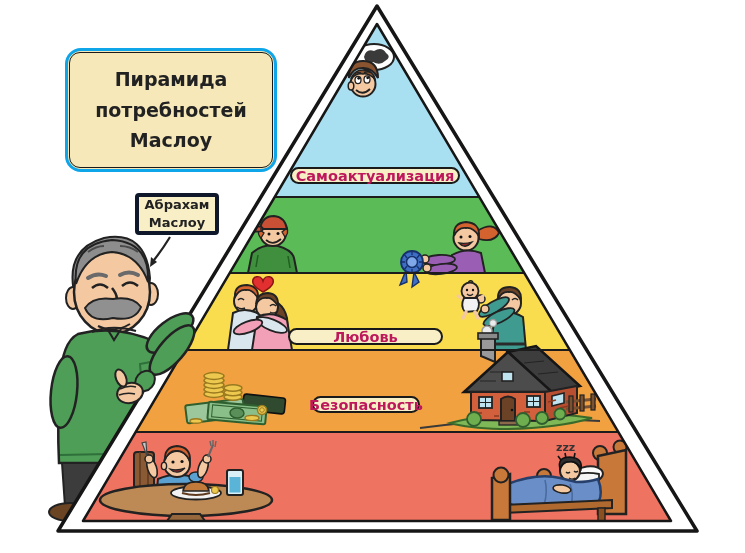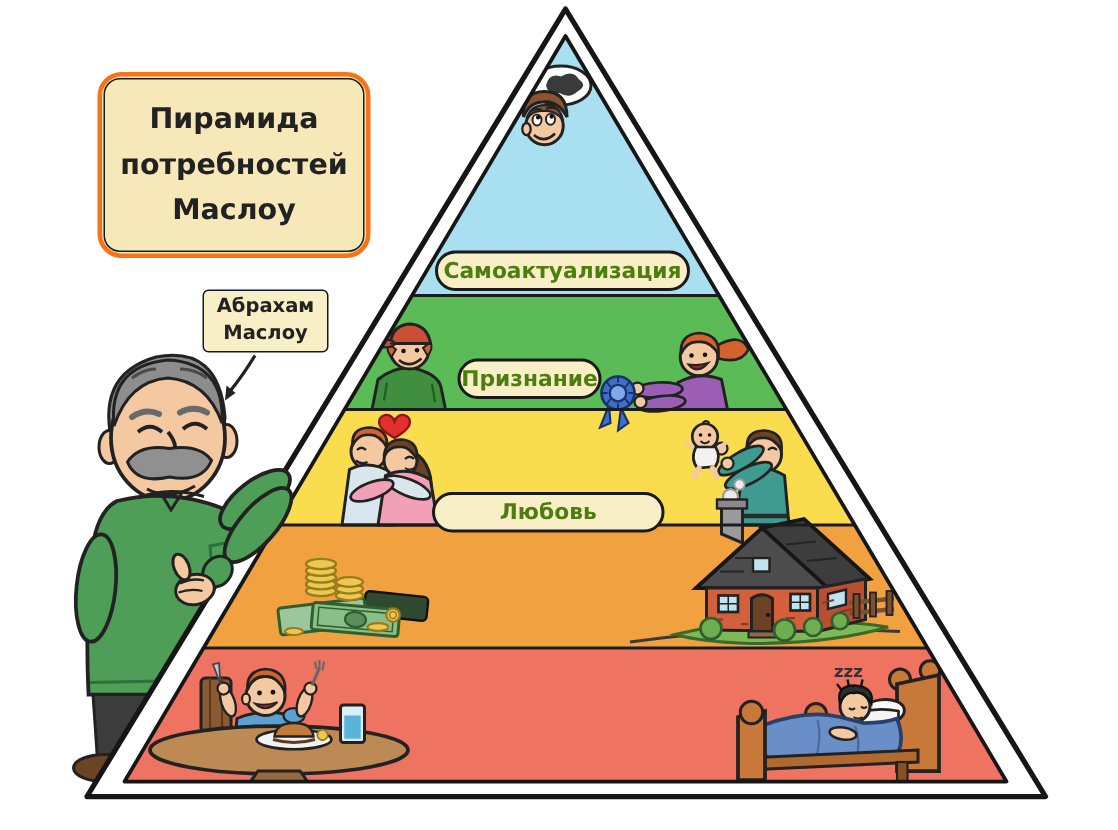--- a/index.html
+++ b/index.html
@@ -1,32 +1,32 @@
 <!DOCTYPE html>
 <html><head>
 <meta charset="utf-8">
 <style>
   html,body{margin:0;padding:0;background:#fff;}
   .stage{position:relative;width:745px;height:553px;background:#fff;overflow:hidden;
          font-family:"DejaVu Sans",sans-serif;}
   .stage svg{position:absolute;left:0;top:0;}
   .overlay{position:absolute;box-sizing:border-box;}
-  .title-box{left:65px;top:48px;width:182px;height:124px;background:#f6e8b8;
-             border:3px solid #f97316;border-radius:16px;padding:1px;}
+  .title-box{left:65px;top:48px;width:212px;height:124px;background:#f6e8b8;
+             border:3px solid #0ea5e9;border-radius:16px;padding:1px;}
   .title-inner{width:100%;height:100%;box-sizing:border-box;border:1.5px solid #1a1a1a;
                border-radius:11px;display:flex;align-items:center;justify-content:center;
                text-align:center;font-size:19px;font-weight:bold;color:#222;line-height:1.6;
                padding:0 6px;}
   .author-box{left:135px;top:193px;width:84px;height:42px;background:#f8efc6;
-              border:1px solid #0f172a;border-radius:4px;display:flex;align-items:center;
+              border:4px solid #0f172a;border-radius:4px;display:flex;align-items:center;
               justify-content:center;text-align:center;font-size:13px;font-weight:bold;
               color:#222;line-height:1.35;}
-  .pill{position:absolute;box-sizing:border-box;height:27px;background:#f8efc6;
+  .pill{position:absolute;box-sizing:border-box;height:17px;background:#f8efc6;
         border:2px solid #1a1a1a;border-radius:14px;display:flex;align-items:center;
-        justify-content:center;font-size:14.5px;font-weight:bold;color:#4d7c0f;
+        justify-content:center;font-size:14.5px;font-weight:bold;color:#be185d;
         white-space:nowrap;}
   .p1{left:290px;top:167px;width:170px;}
   .p2{left:305px;top:239px;width:96px;}
   .p3{left:288px;top:328px;width:155px;}
   .p4{left:312px;top:396px;width:108px;}
   .p5{left:291px;top:476px;width:152px;}
 </style>
 </head>
 <body>
 
@@ -290,16 +290,16 @@
   </g>
 </svg>
 
 <div class="overlay title-box">
   <div class="title-inner">Пирамида потребностей Маслоу</div>
 </div>
 
 <div class="overlay author-box">Абрахам Маслоу</div>
 
 <div class="pill p1">Самоактуализация</div>
-<div class="pill p2">Признание</div>
 <div class="pill p3">Любовь</div>
+<div class="pill p4">Безопасность</div>
 
 </div>
 
 </body></html>

